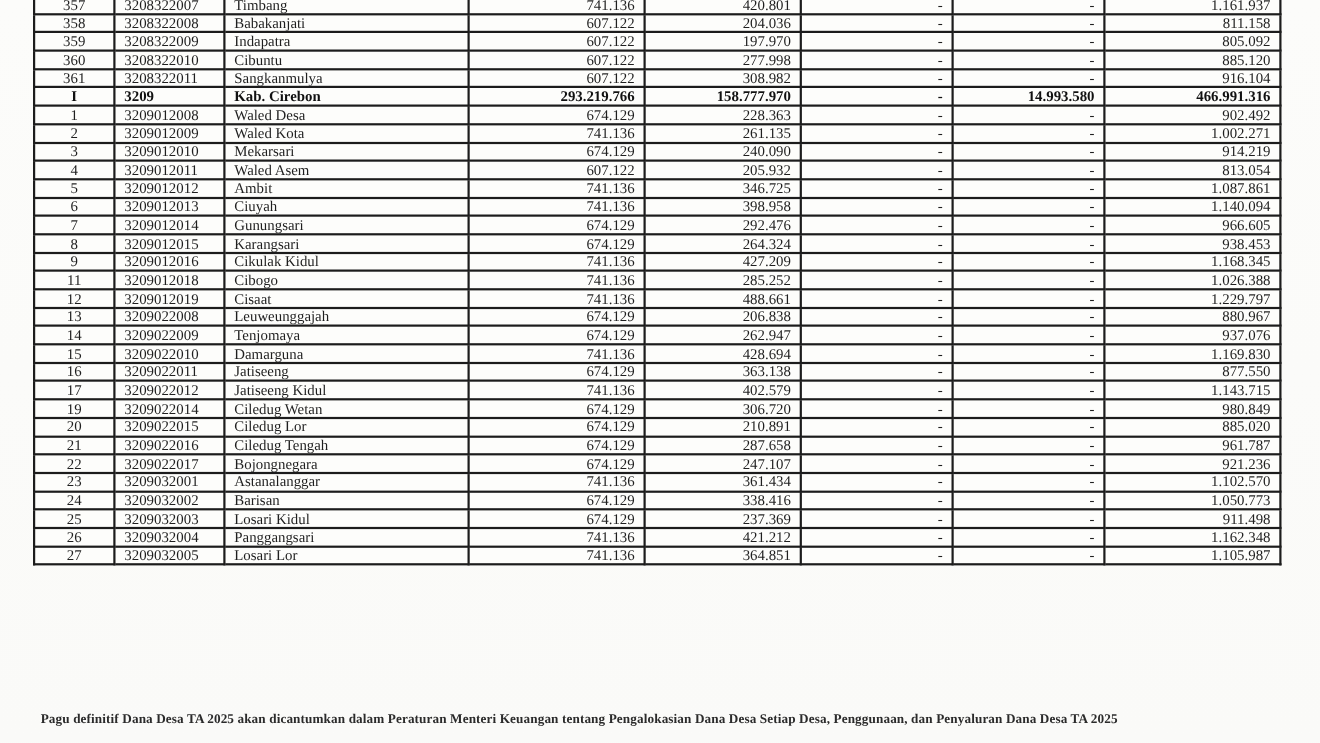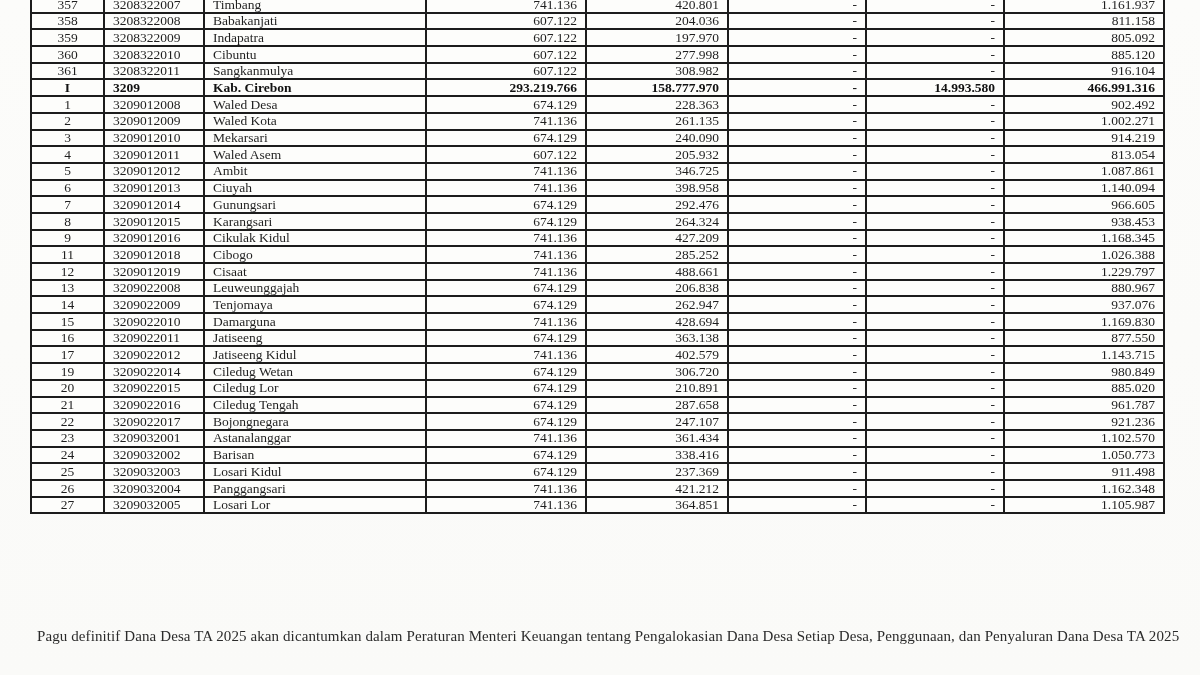--- a/index.html
+++ b/index.html
@@ -22,23 +22,24 @@
     color:#1f1f1f;
     white-space:nowrap;overflow:hidden;
     background:#fdfdfb;
   }
   td.c-no{text-align:center;padding:0 2px;}
   td.c-code{text-align:left;padding:0 5px;}
   td.c-name{text-align:left;padding:0 6px;}
   td.c-num{text-align:right;padding:0 10px;}
   tr.bold td{font-weight:bold;color:#111;}
   .footnote{
-    position:absolute;left:37px;top:628px;
-    font-size:15px;color:#2b2b2b;letter-spacing:0.1px;
+    position:absolute;left:37px;top:646px;
+    font-size:12px;color:#2b2b2b;letter-spacing:0.1px;
     white-space:nowrap;
+    font-weight:bold;
   }
 </style>
 </head>
 <body>
 
 <div class="sheet">
   <table class="doc-table">
     <colgroup>
       <col style="width:73px">
       <col style="width:100px">

